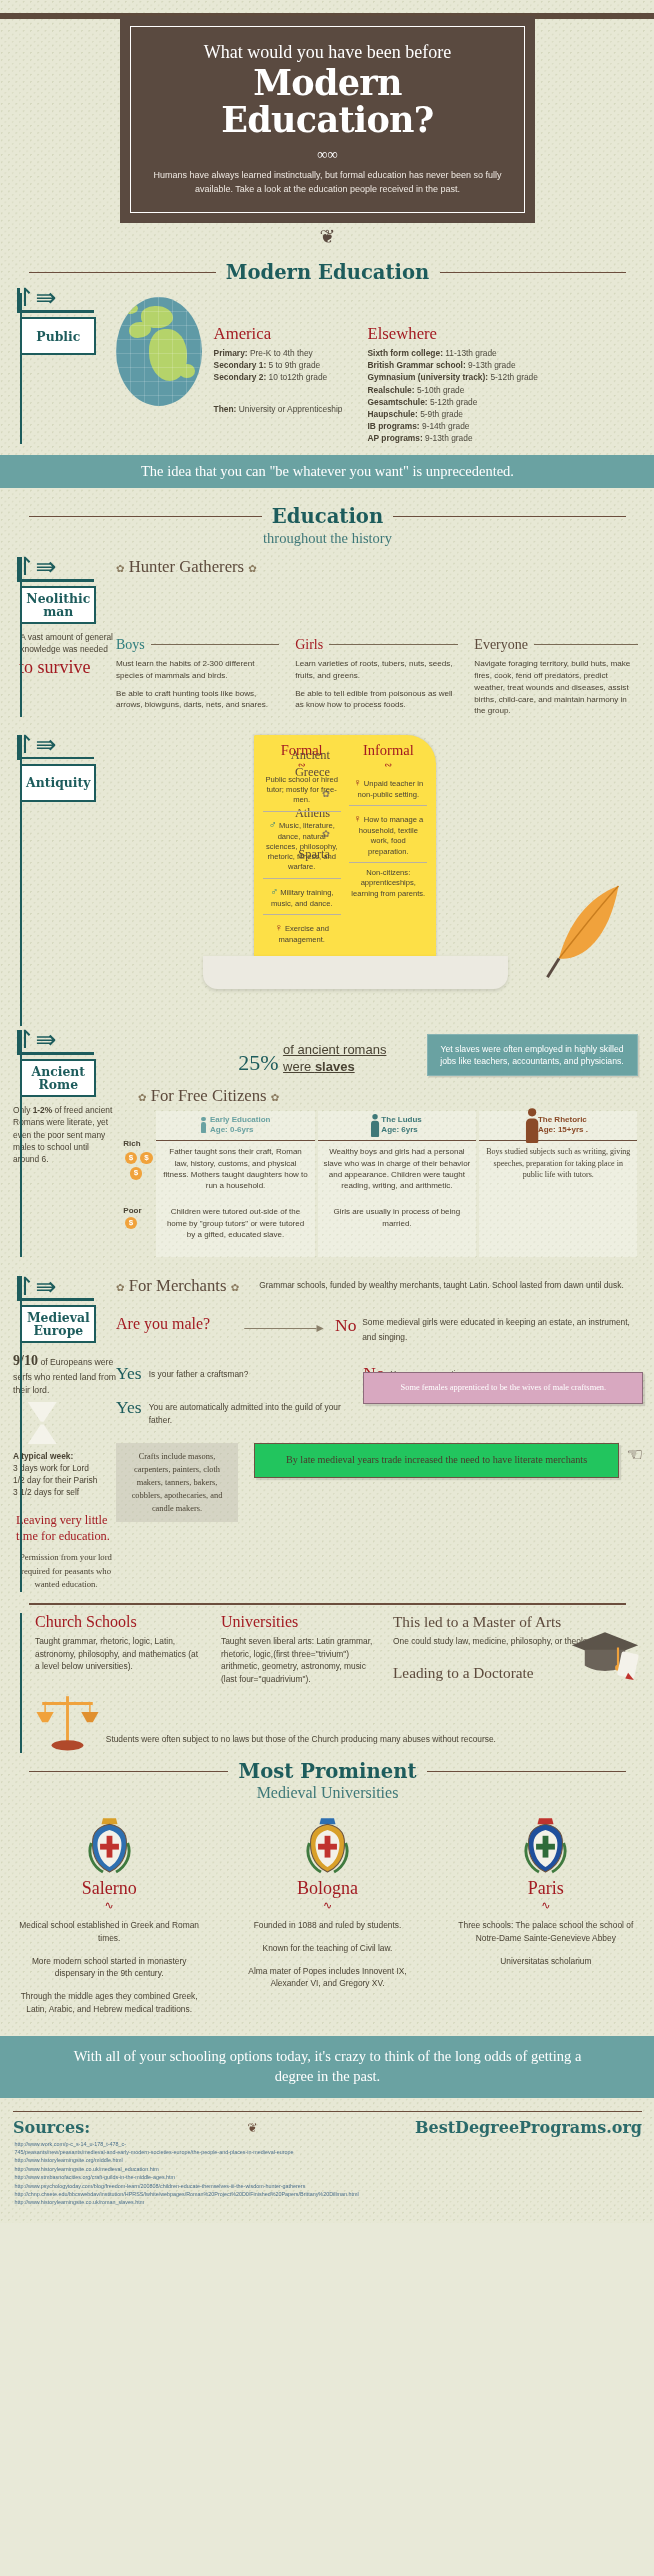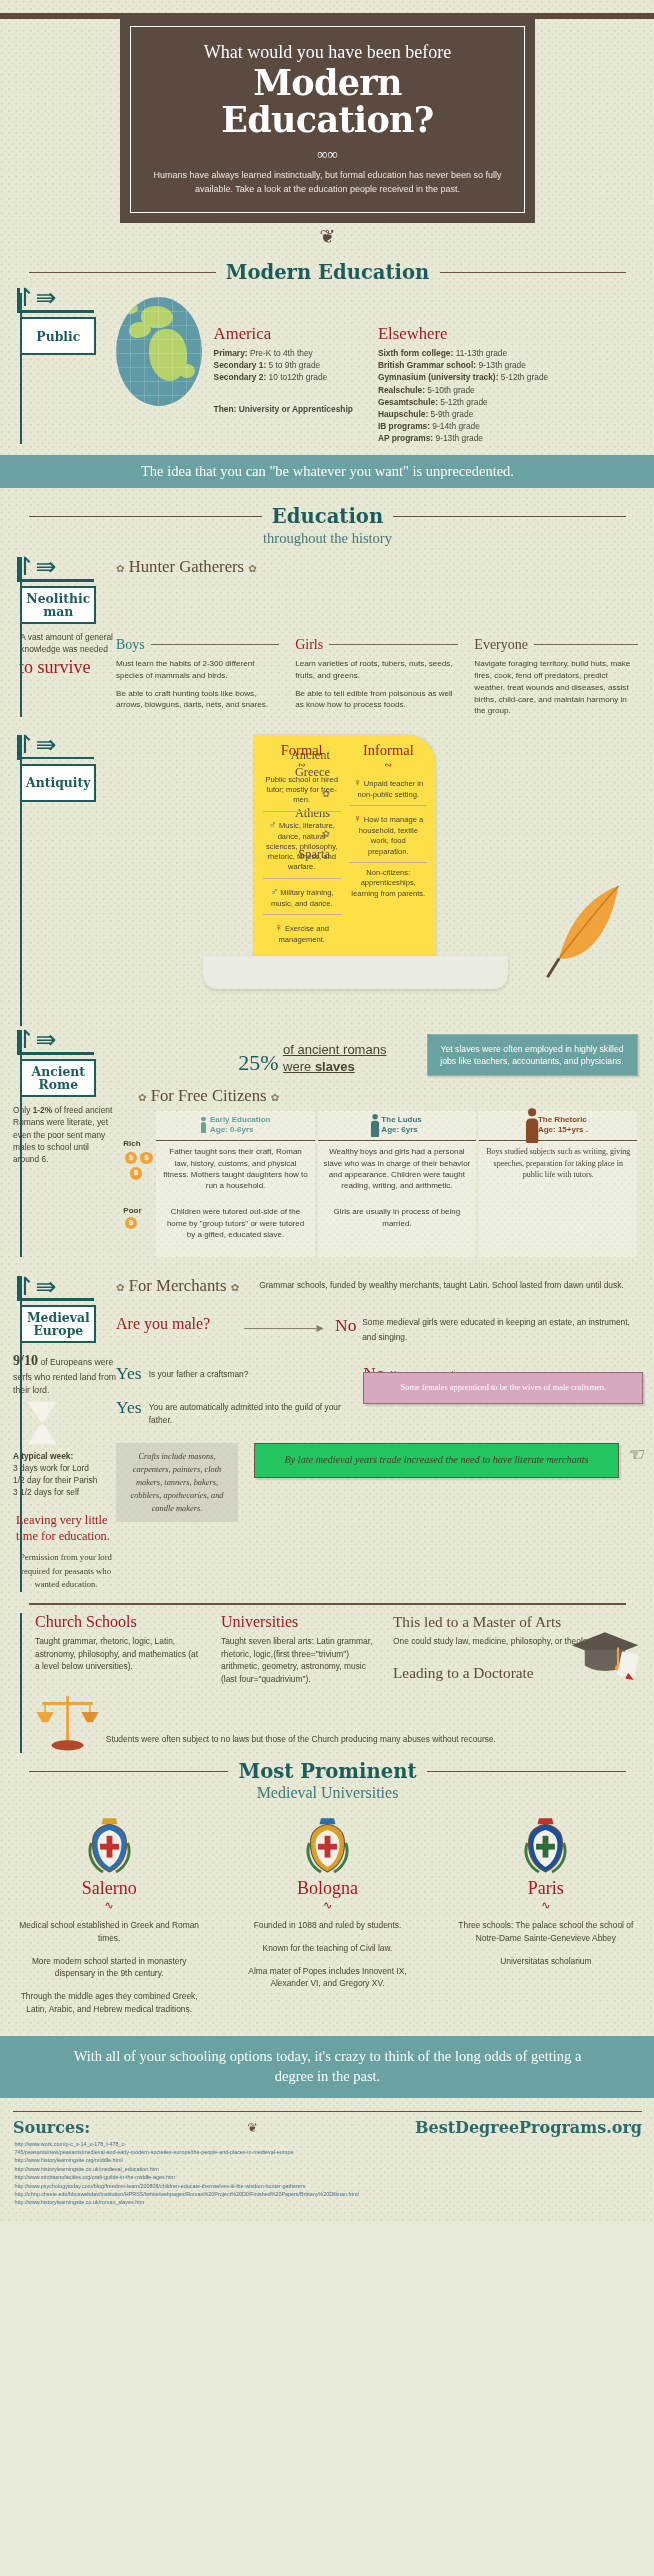--- a/index.html
+++ b/index.html
@@ -66,21 +66,21 @@
   .globe:after{
     content:""; position:absolute; inset:0; border-radius:50%;
     background:
       repeating-linear-gradient(to bottom, rgba(255,255,255,.16) 0 0.7px, transparent 0.7px 14px),
       repeating-linear-gradient(to right, rgba(255,255,255,.16) 0 0.7px, transparent 0.7px 14px);
   }
   .col-head { font-family:"Liberation Serif", serif; font-size:16.7px; color:#a31b22; margin-bottom:2.9px; }
   .kv { font-size:8.4px; line-height:1.45; color:#4e4staff; color:#4e4a3e;}
   .kv b { color:#4a4334; }
   .modern-cols { display:flex; gap:25px; margin-top:33px; }
-  .then { font-size:8.4px; margin-top:19px;font-weight:bold; }
+  .then { font-size:8.4px; margin-top:19px; }
 
   
   .banner {
     background:#6aa2a2; color:#fff; text-align:center;
     font-family:"Liberation Serif", serif; font-size:14.5px; padding:8px 14.5px;
     margin-top:10.2px;
   }
   .banner.bottom { font-size:14.5px; line-height:1.35; padding:11.6px 58px; }
 
   
@@ -548,21 +548,21 @@
       </div>
 
       <div style="display:flex;align-items:flex-start;gap:7.3px;margin-top:13px;">
         <div style="display:flex;gap:7.3px;width:240px;flex:none;">
           <div class="yn yes">Yes</div>
           <div style="font-size:8.4px;line-height:1.5;padding-top:4.4px;">You are automatically admitted into the guild of your father.</div>
         </div>
         <div class="pink-box" style="flex:1;margin-top:-25px;">Some females apprenticed to be the wives of male craftsmen.</div>
       </div>
 
-      <div style="display:flex;align-items:flex-start;gap:16px;margin-top:16px;font-style:italic;">
+      <div style="display:flex;align-items:flex-start;gap:16px;margin-top:16px;">
         <div class="gray-box" style="width:122px;">Crafts include masons, carpenters, painters, cloth makers, tanners, bakers, cobblers,  apothecaries, and candle makers.</div>
         <div style="display:flex;align-items:flex-start;gap:7.3px;flex:1;">
           <div class="tan-box" style="flex:1;">By late medieval years trade increased the need to have literate merchants</div>
           <div style="font-size:19px;color:#5a4a40;">☜</div>
         </div>
       </div>
     </div>
   </div>
 
   <div class="sep-line"></div>

